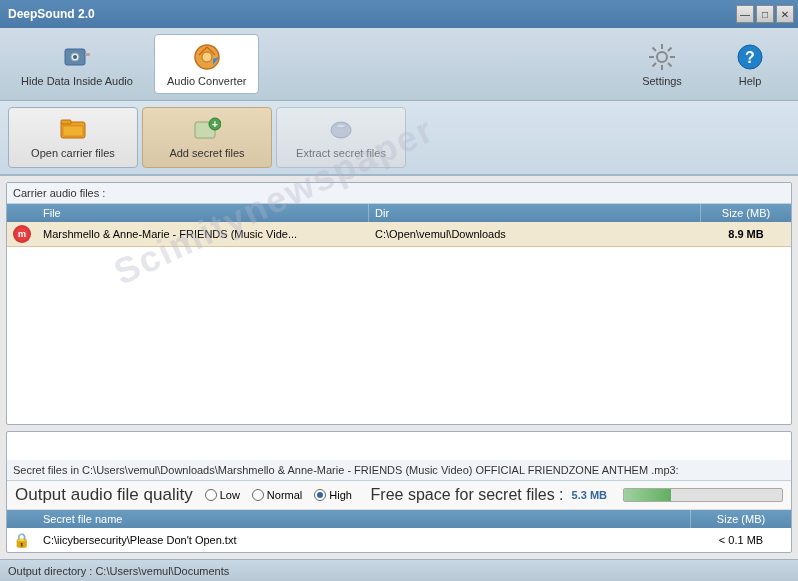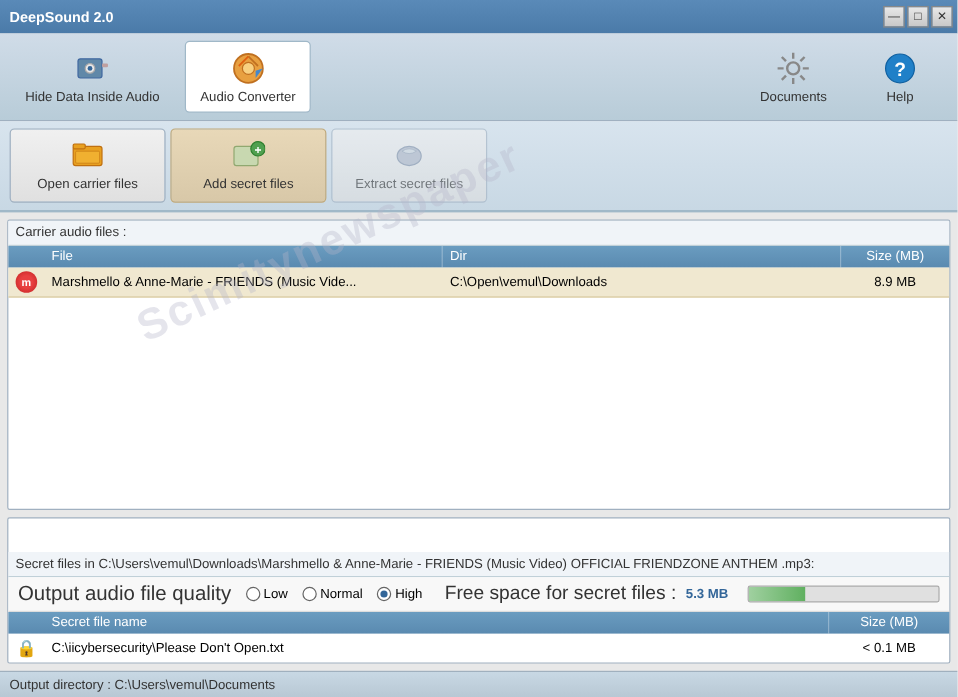--- a/index.html
+++ b/index.html
@@ -206,20 +206,21 @@
       font-size: 11px;
       white-space: nowrap;
       overflow: hidden;
       text-overflow: ellipsis;
     }
     .td-size {
       width: 90px;
       padding: 3px 6px;
       font-size: 11px;
       text-align: center;
+      font-weight: bold;
     }
 
     
     .music-icon {
       width: 18px;
       height: 18px;
       background: radial-gradient(circle, #e84040 40%, #c02020 100%);
       border-radius: 50%;
       display: flex;
       align-items: center;
@@ -435,21 +436,21 @@
                 <line x1="15" y1="23" x2="15" y2="28"></line>
                 <line x1="2" y1="15" x2="7" y2="15"></line>
                 <line x1="23" y1="15" x2="28" y2="15"></line>
                 <line x1="5.5" y1="5.5" x2="9" y2="9"></line>
                 <line x1="21" y1="21" x2="24.5" y2="24.5"></line>
                 <line x1="24.5" y1="5.5" x2="21" y2="9"></line>
                 <line x1="9" y1="21" x2="5.5" y2="24.5"></line>
               </g>
             </svg>
           </div>
-          <span>Documents</span>
+          <span>Settings</span>
         </div>
 
         <div class="toolbar-btn">
           <div class="icon-area">
             <svg width="30" height="30" viewBox="0 0 30 30">
               <circle cx="15" cy="15" r="12" fill="#2080c8" stroke="#1060a0" stroke-width="1"></circle>
               <text x="15" y="21" text-anchor="middle" fill="white" font-size="16" font-weight="bold">?</text>
             </svg>
           </div>
           <span>Help</span>

